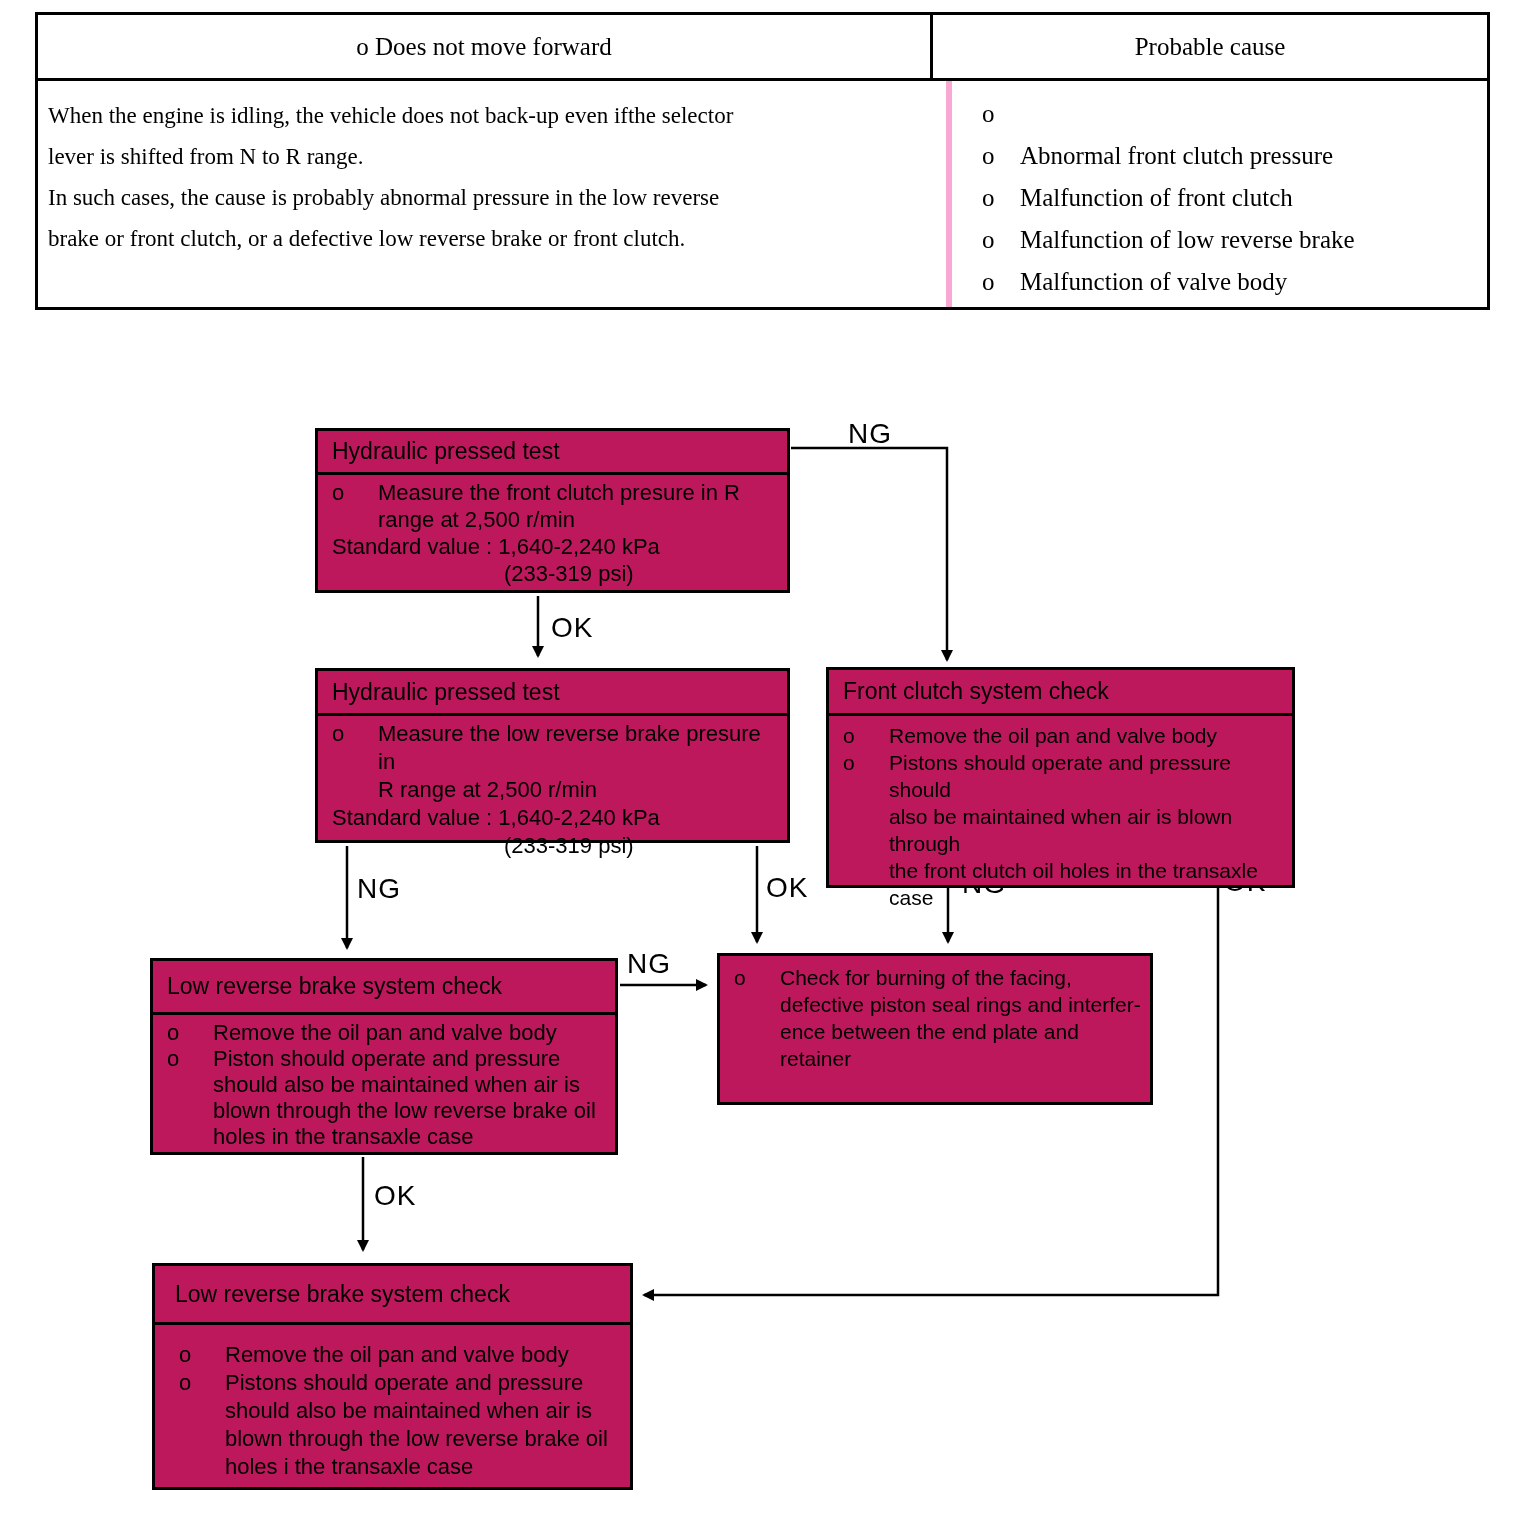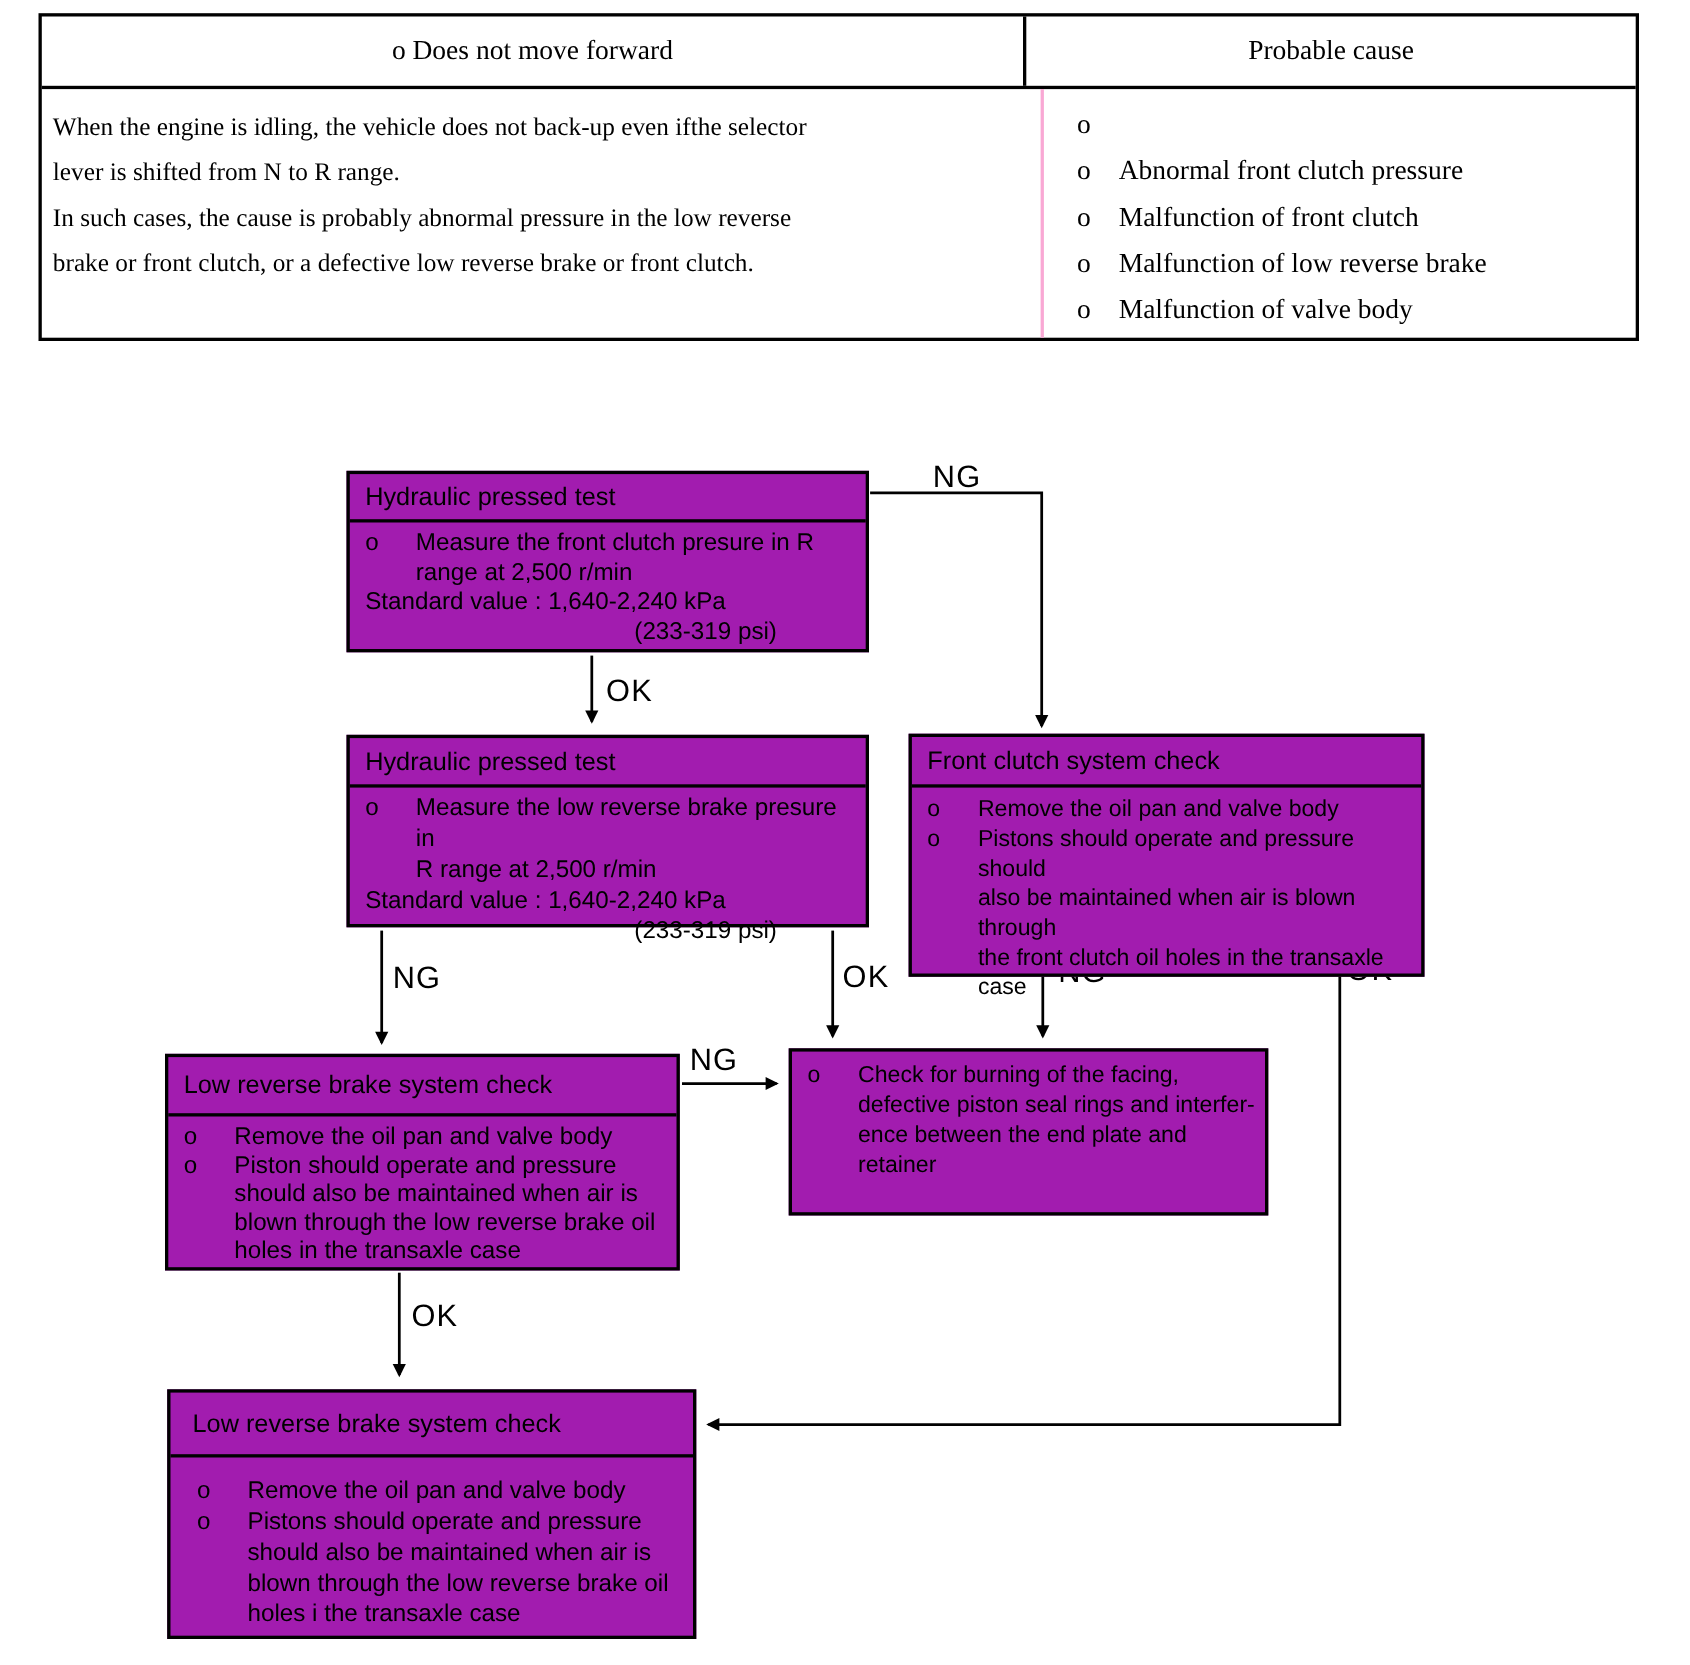--- a/index.html
+++ b/index.html
@@ -7,34 +7,34 @@
     position:relative;width:1536px;height:1514px;background:#ffffff;
     font-family:"Liberation Sans", sans-serif;color:#000;overflow:hidden;
   }
   
   .tbl{position:absolute;left:35px;top:12px;width:1449px;height:292px;border:3px solid #000;font-family:Liberation Serif, serif;}
   .tbl-head{display:flex;height:63px;border-bottom:3px solid #000;}
   .tbl-head .hcell{display:flex;align-items:center;justify-content:center;font-size:25px;}
   .hcell.left{width:892px;border-right:3px solid #000;}
   .hcell.right{flex:1;}
   .tbl-body{display:flex;height:226px;}
-  .bcell.left{width:892px;border-right:3px solid #f9a8d4;padding:14px 6px 0 10px;
+  .bcell.left{width:892px;border-right:6px solid #f9a8d4;padding:14px 6px 0 10px;
               font-size:23px;line-height:41px;white-space:pre-line;}
   .bcell.right{flex:1;padding-top:12px;font-size:25px;}
   .cause-row{display:flex;line-height:42px;}
   .cause-row .mk{width:38px;padding-left:30px;flex:none;}
   
-  .fbox{position:absolute;border:3px solid #000;background:#a21caf;box-sizing:border-box;}
+  .fbox{position:absolute;border:3px solid #000;background:#be185d;box-sizing:border-box;}
   .fbox-title{border-bottom:3px solid #000;display:flex;align-items:center;
               padding-left:14px;font-size:23px;}
   .fbox-body{padding:4px 8px 0 14px;font-size:22px;}
   .row{display:flex;}
   .row .mk{width:46px;flex:none;}
   .row .txt{white-space:pre-line;}
-  .row.indent{padding-left:172px;justify-content:center;}
+  .row.indent{padding-left:172px;}
   .lh27 .row{line-height:27px;}
   .lh28 .row{line-height:28px;}
   .lh26 .row{line-height:26px;}
   
   svg.wires{position:absolute;left:0;top:0;width:1536px;height:1514px;pointer-events:none;}
   .elabel{position:absolute;font-size:28px;letter-spacing:1px;}
 </style>
 </head>
 <body>
 

